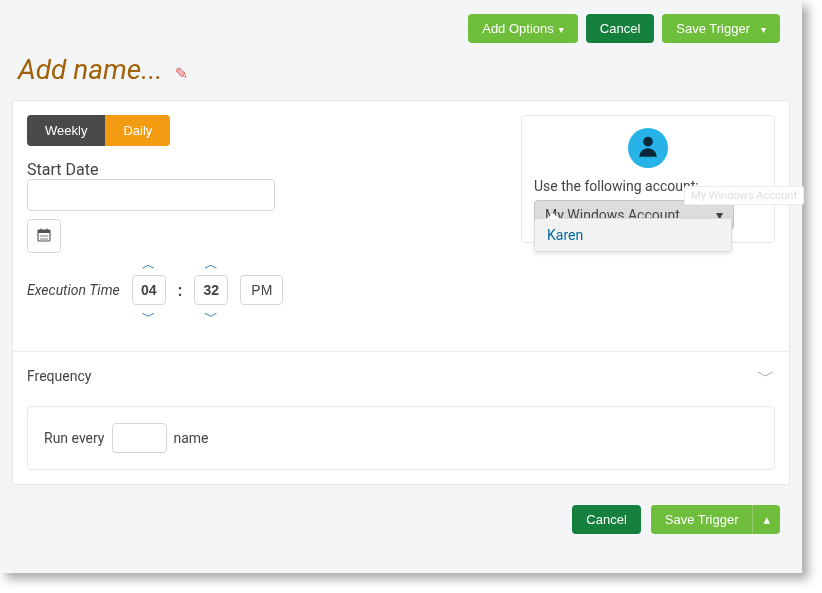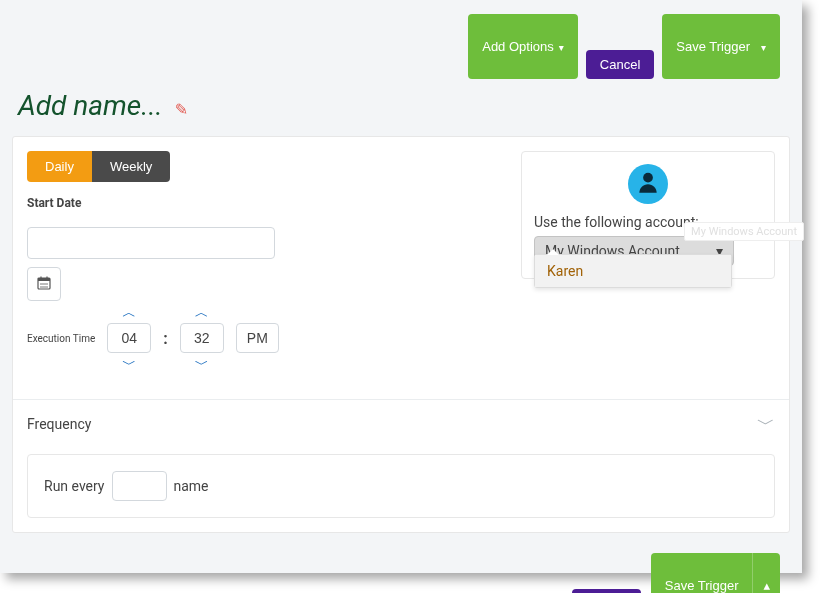--- a/index.html
+++ b/index.html
@@ -30,31 +30,31 @@
   padding: 7px 14px;
   border-radius: 4px;
   font-size: 13px;
   color: #fff;
   cursor: pointer;
   display: inline-flex;
   align-items: center;
   gap: 5px;
 }
 .btn-green { background: #6ebe3b; }
-.btn-blue { background: #4c1d95; margin-top: 36px; }
+.btn-blue { background: #15803d; }
 .btn .caret::after {
   content: "▾";
   font-size: 10px;
   position: relative;
 }
 .title-row {
   padding: 10px 18px 14px 18px;
 }
 .title {
-  color: #14532d;
+  color: #a16207;
   font-size: 28px;
   font-style: italic;
   font-weight: 400;
   display: inline;
 }
 .edit-icon {
   color: #e25a52;
   margin-left: 8px;
   display: inline-block;
   transform: rotate(0deg);
@@ -76,25 +76,24 @@
 .tab {
   padding: 8px 18px;
   font-size: 13px;
   color: #fff;
   background: #4a4a4a;
   cursor: pointer;
   border: none;
 }
 .tab.active { background: #f39c12; }
 .label {
-  font-size: 12px;
+  font-size: 16px;
   color: #444;
-  margin-bottom: 17px;
+  margin-bottom: 0;
   display: block;
-  font-weight: bold;
 }
 .start-date-input {
   width: 248px;
   height: 32px;
   border: 1px solid #d3d8dd;
   border-radius: 4px;
   padding: 4px 8px;
   display: block;
   margin-bottom: 8px;
 }
@@ -110,44 +109,45 @@
   font-size: 14px;
   color: #555;
   cursor: pointer;
 }
 .exec-row {
   display: flex;
   align-items: center;
   gap: 12px;
   margin-top: 8px;
 }
-.exec-label { font-size: 10px; color: #444; }
+.exec-label { font-size: 14px; color: #444; font-style: italic; }
 .time-col {
   display: flex;
   flex-direction: column;
   align-items: center;
   gap: 2px;
 }
 .chev {
   color: #1e6fbf;
   font-size: 14px;
   cursor: pointer;
   line-height: 1;
   background: none;
   border: none;
   padding: 2px;
 }
 .time-box {
-  width: 44px;
+  width: 34px;
   height: 30px;
   border: 1px solid #d3d8dd;
   border-radius: 4px;
   text-align: center;
   font-size: 14px;
   color: #444;
+  font-weight: bold;
 }
 .colon { color: #444; font-weight: bold; }
 .ampm-btn {
   border: 1px solid #d3d8dd; border-radius: 4px; background:#fff;
   padding: 6px 10px; font-size: 14px; color:#444; cursor:pointer;
 }
 .sep {
   height: 1px; background: #eaedef; margin: 26px -14px 12px -14px;
 }
 .freq-header {
@@ -210,21 +210,21 @@
   position:absolute;
   top:-6px; left:12px;
   width:0; height:0;
   border-left:6px solid transparent;
   border-right:6px solid transparent;
   border-bottom:6px solid #fff;
 }
 .dropdown-item {
   padding: 8px 12px;
   font-size: 14px;
-  color:#a16207;
+  color:#0369a1;
   cursor:pointer;
 }
 .dropdown-item.hl { background:#f2f2f2; }
 .tooltip-hint {
   position:absolute;
   top: 70px;
   right: -30px;
   font-size: 11px;
   color:#e0e0e0;
   border:1px solid #eee;
@@ -271,22 +271,22 @@
   </div>
 
   <div class="title-row">
     <span class="title">Add name...</span>
     <span class="edit-icon">✎</span>
   </div>
 
   <div class="panel">
 
     <div class="tabs">
+      <button class="tab"><span>Weekly</span></button>
       <button class="tab active"><span>Daily</span></button>
-      <button class="tab"><span>Weekly</span></button>
     </div>
 
     <label class="label">Start Date</label>
     <input class="start-date-input" value="" style="">
     <button class="cal-btn">
       <span>
         <svg width="14" height="14" viewBox="0 0 14 14">
             <rect x="1" y="2" width="12" height="11" rx="1" fill="none" stroke="#555" stroke-width="1.2"></rect>
             <rect x="1" y="2" width="12" height="3" fill="#555"></rect>
             <line x1="4" y1="0.5" x2="4" y2="3" stroke="#555" stroke-width="1.2"></line>

